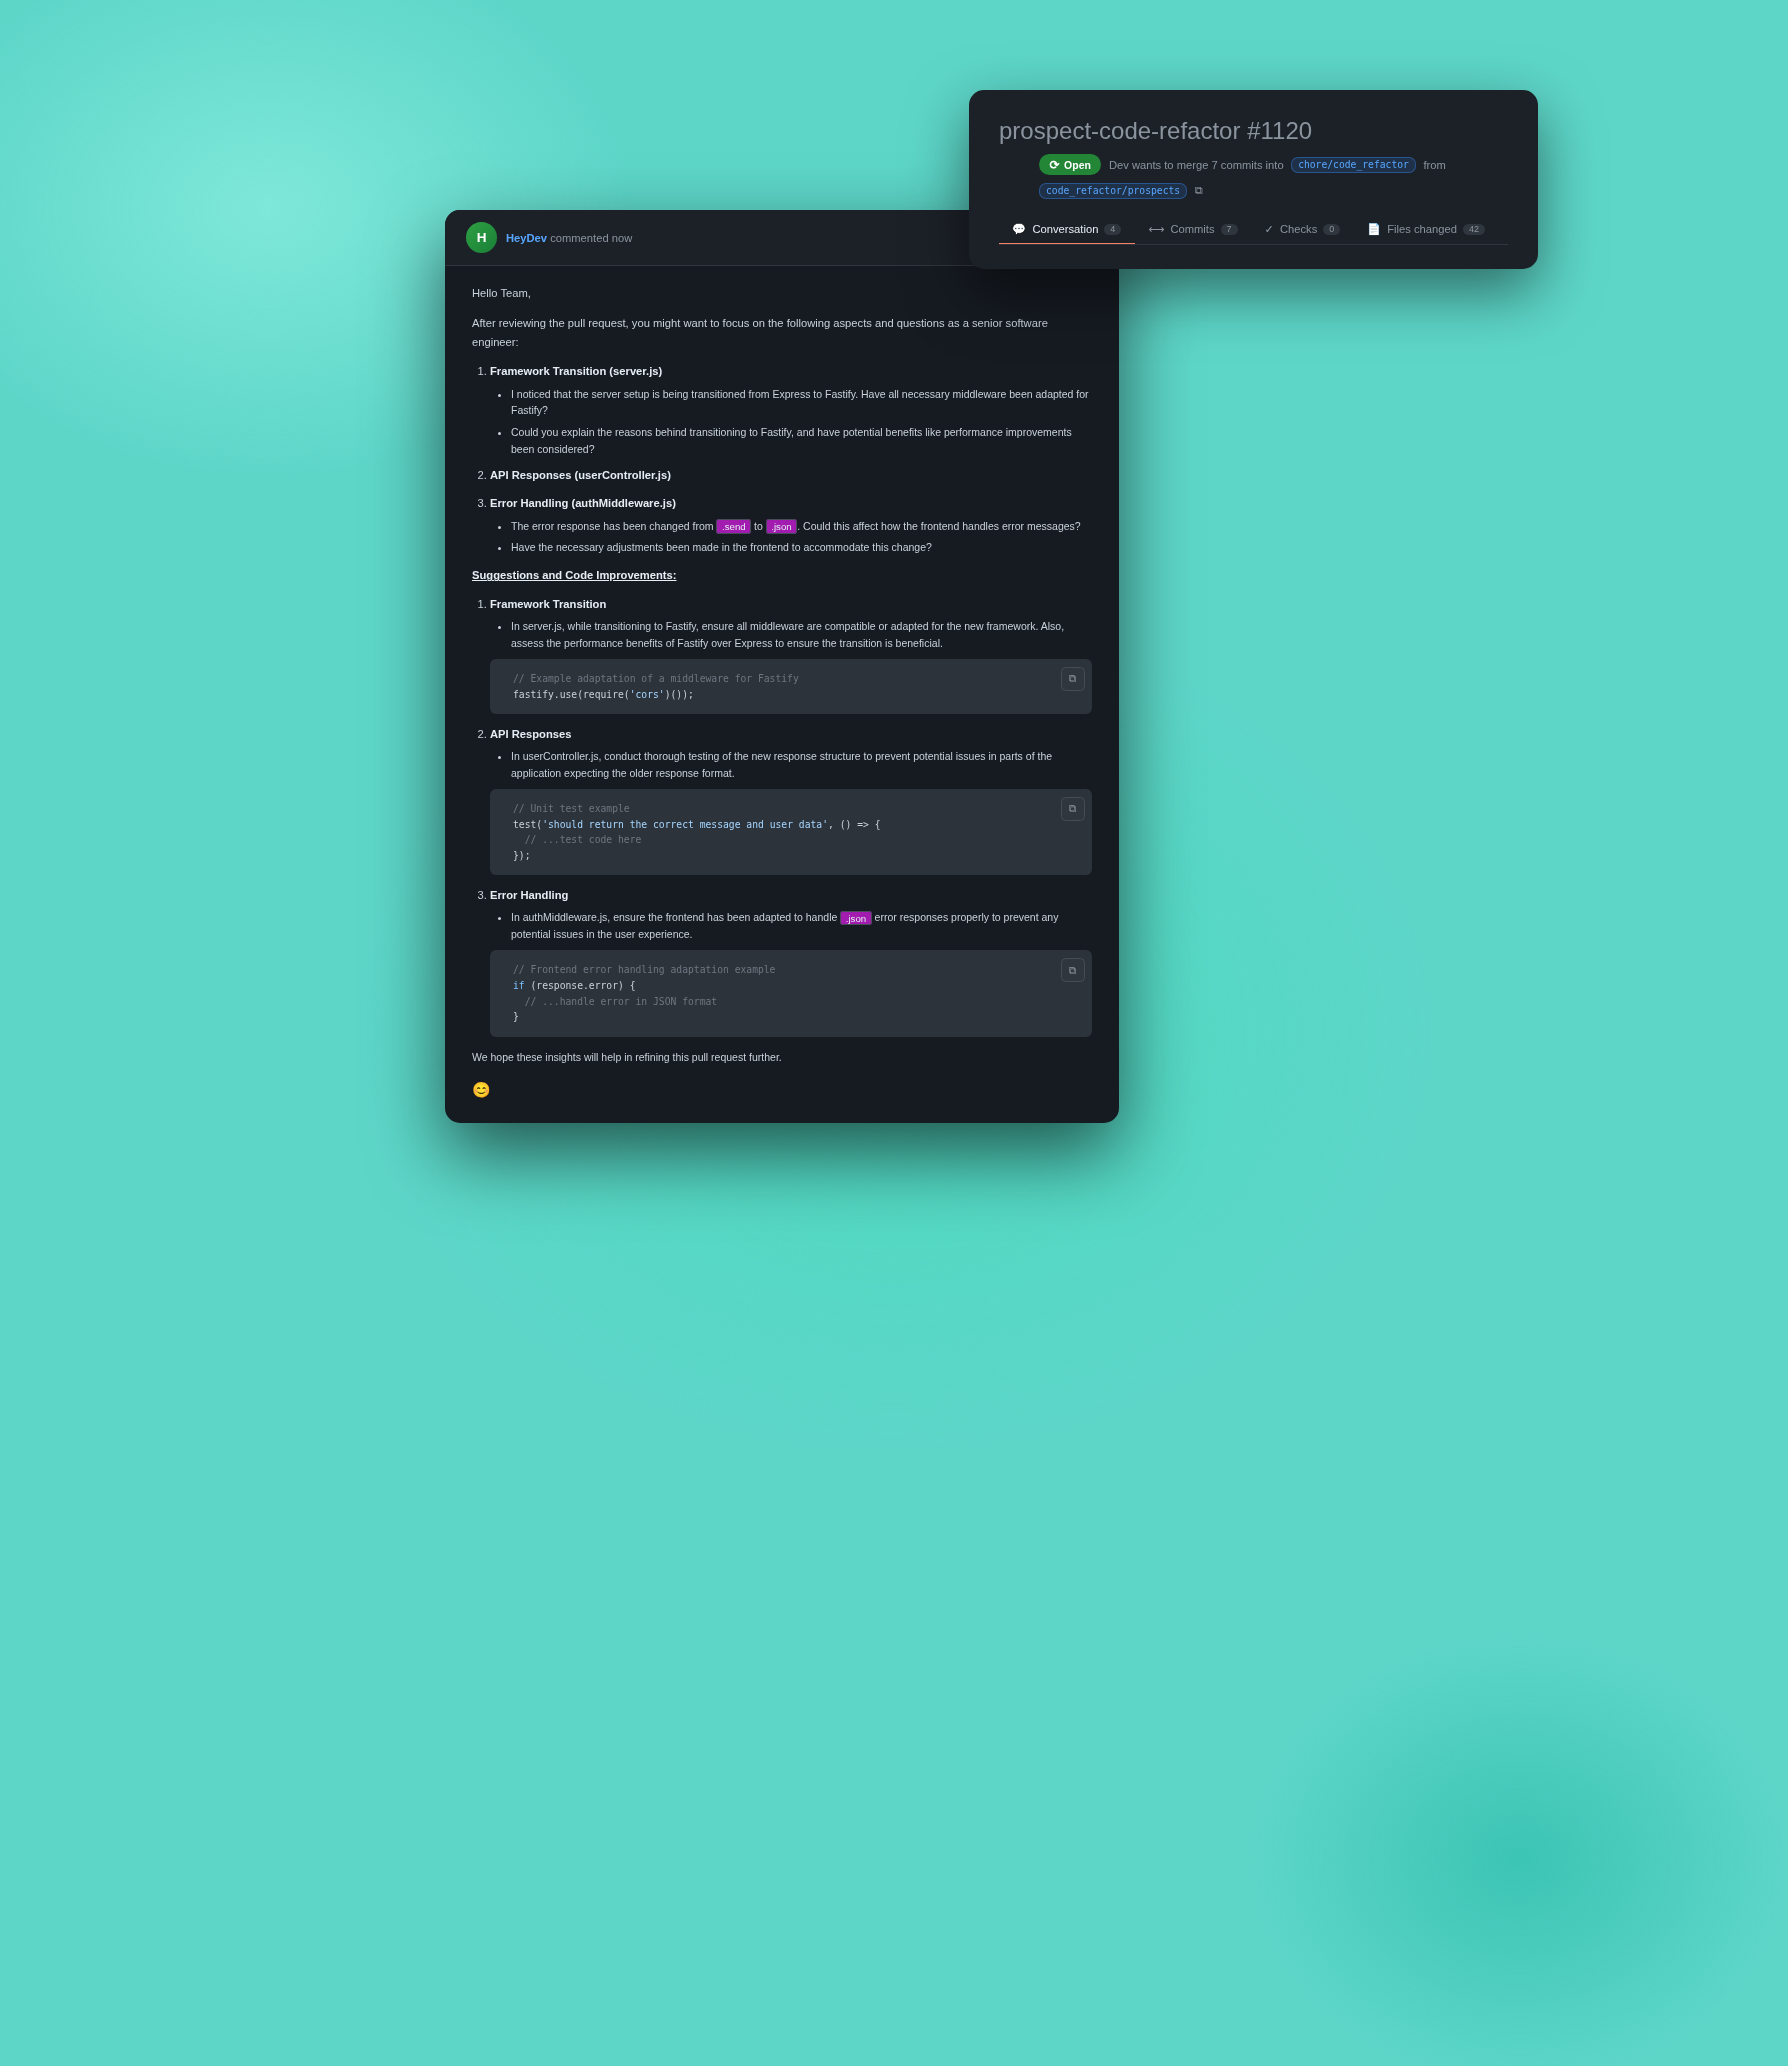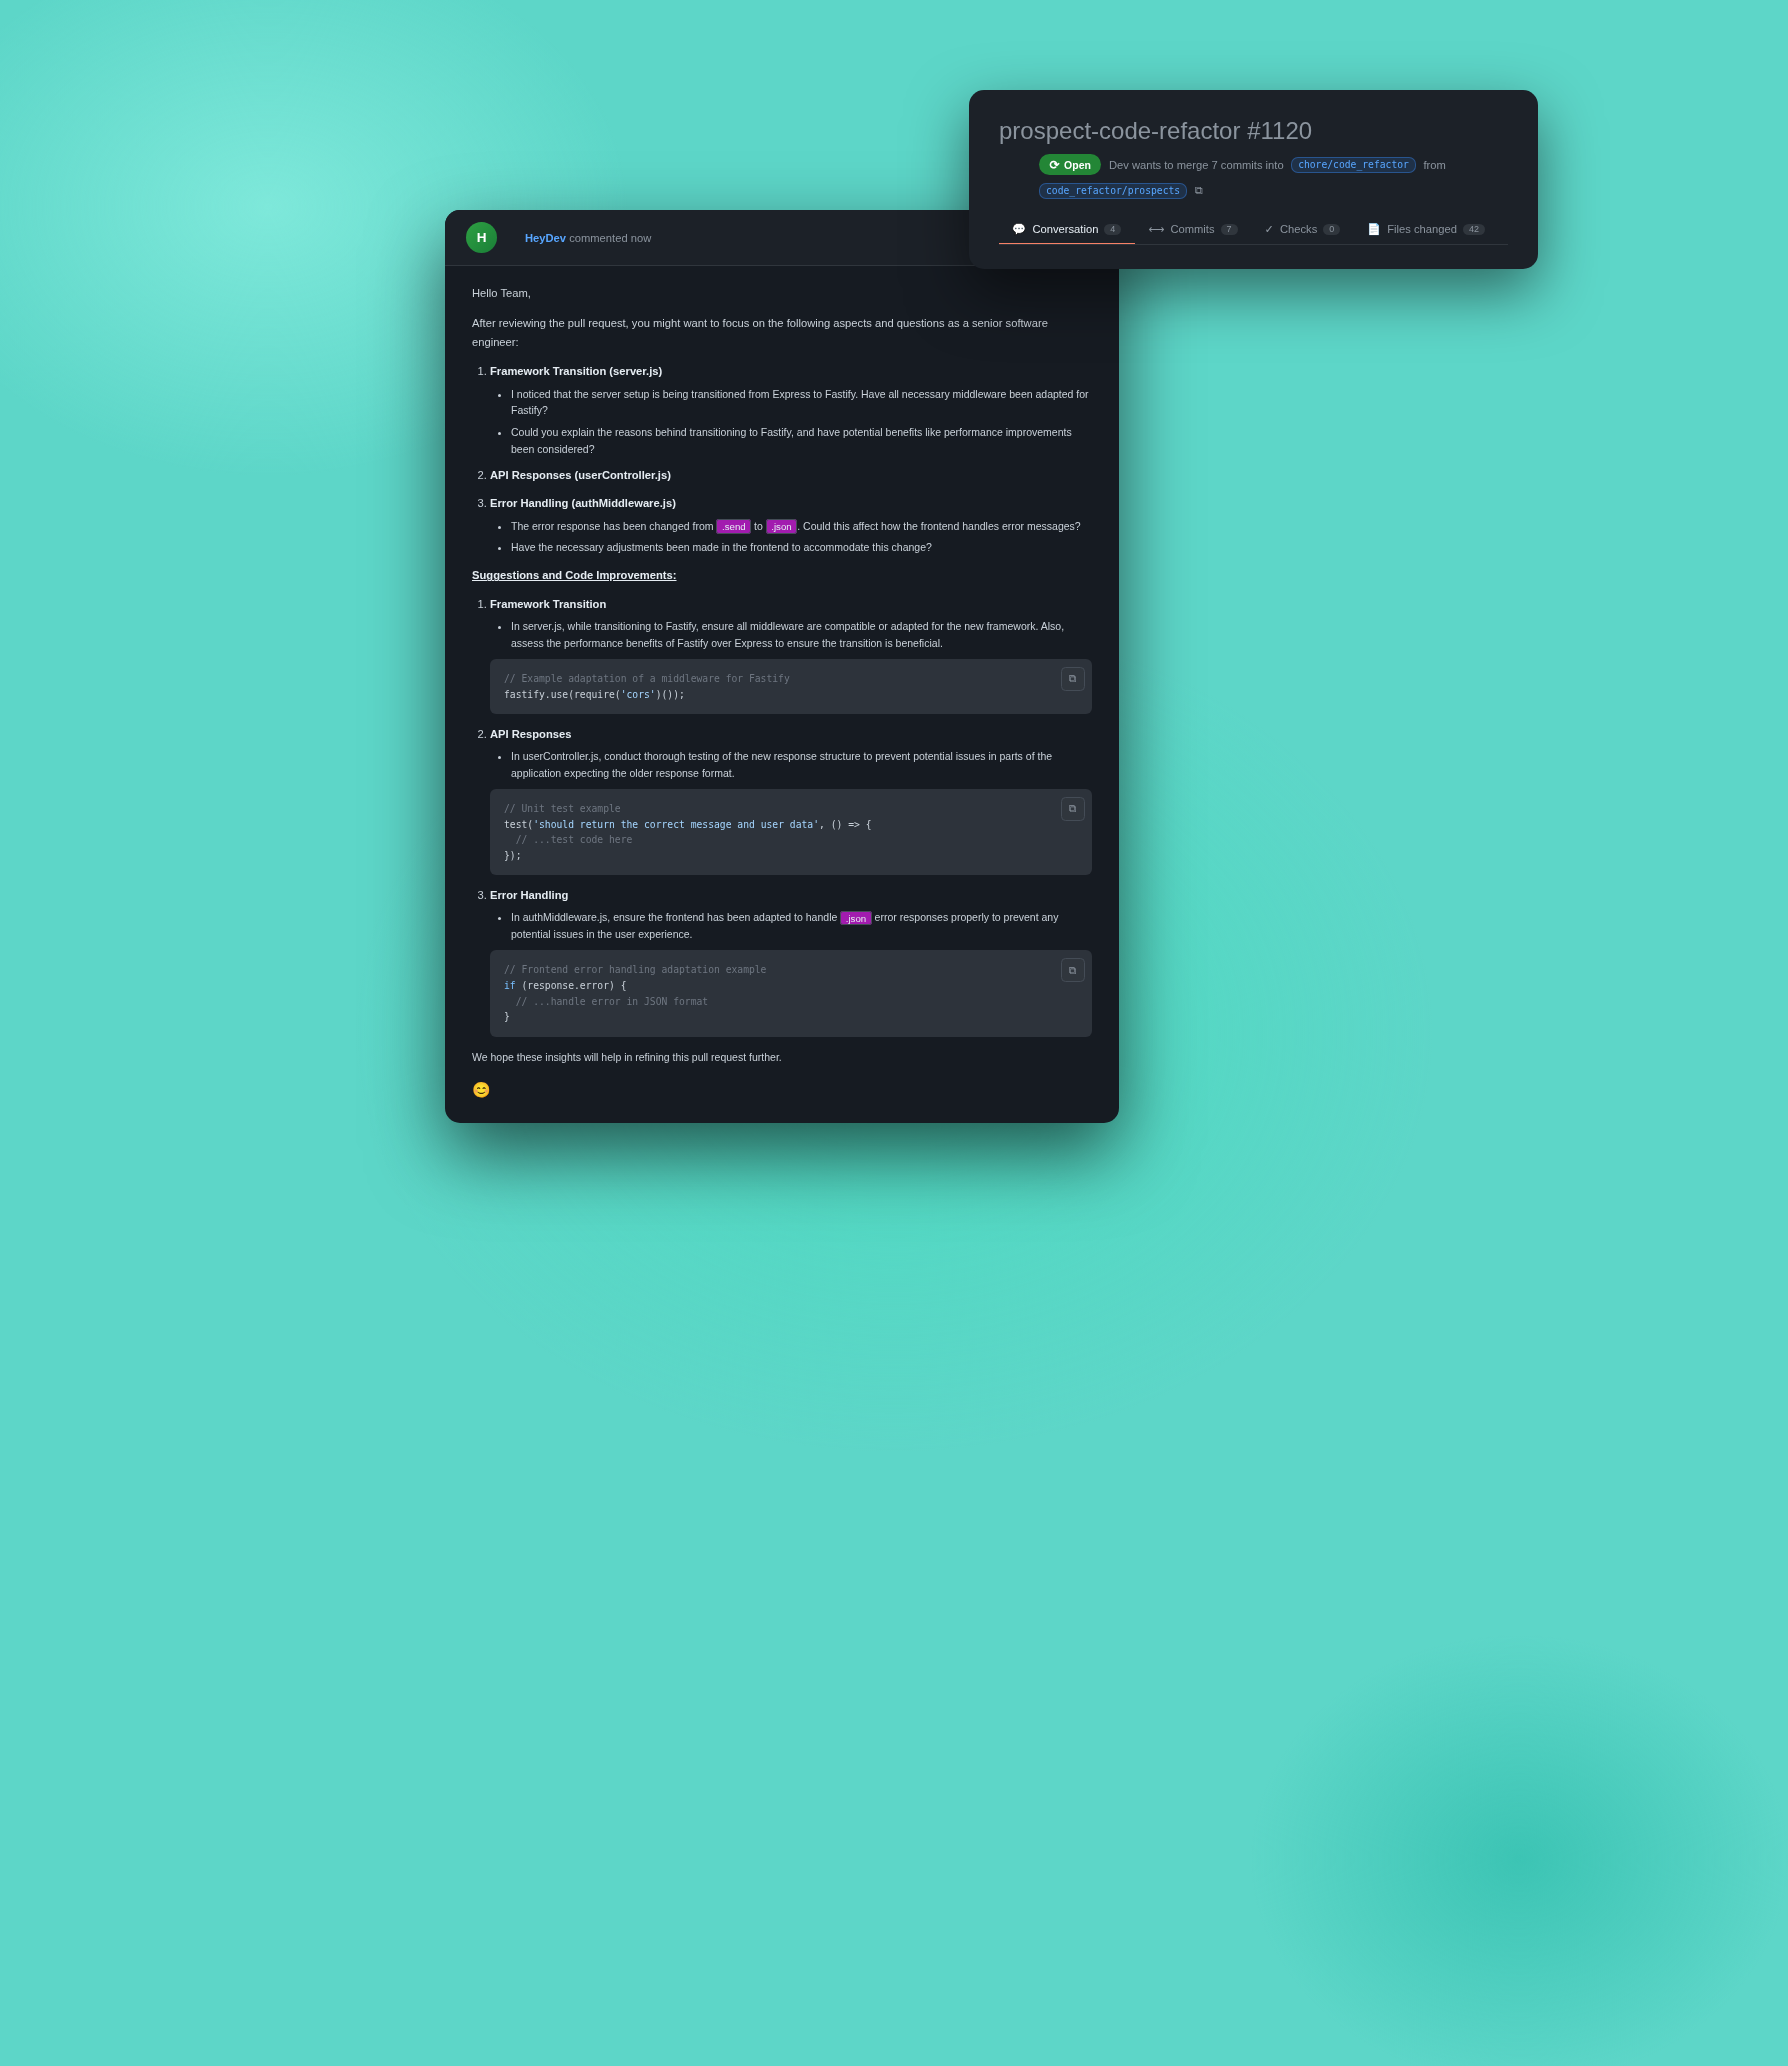--- a/index.html
+++ b/index.html
@@ -147,21 +147,20 @@
     }
 
     .comment-meta {
       font-size: 11.2px;
       color: #8b949e;
     }
 
     .comment-meta strong {
       color: #58a6ff;
       font-weight: 600;
-      margin-left: 19px;
     }
 
     .comment-body {
       padding: 18px 27px 21px;
       color: #c9d1d9;
       font-size: 11.2px;
       line-height: 1.7;
     }
 
     .comment-body p {
@@ -202,21 +201,21 @@
       border-radius: 3px;
       padding: 0.7px 4.5px;
       font-family: Liberation Sans, sans-serif;
       font-size: 9.7px;
       color: #e6edf3;
     }
 
     .code-block {
       background: #2d333b;
       border-radius: 6px;
-      padding: 12px 14px;
+      padding: 12px 23px;
       margin: 7.5px 0 10.5px;
       font-family: monospace;
       font-size: 9.7px;
       color: #8b949e;
       position: relative;
       line-height: 1.6;
     }
 
     .code-block .comment-line {
       color: #6e7681;

